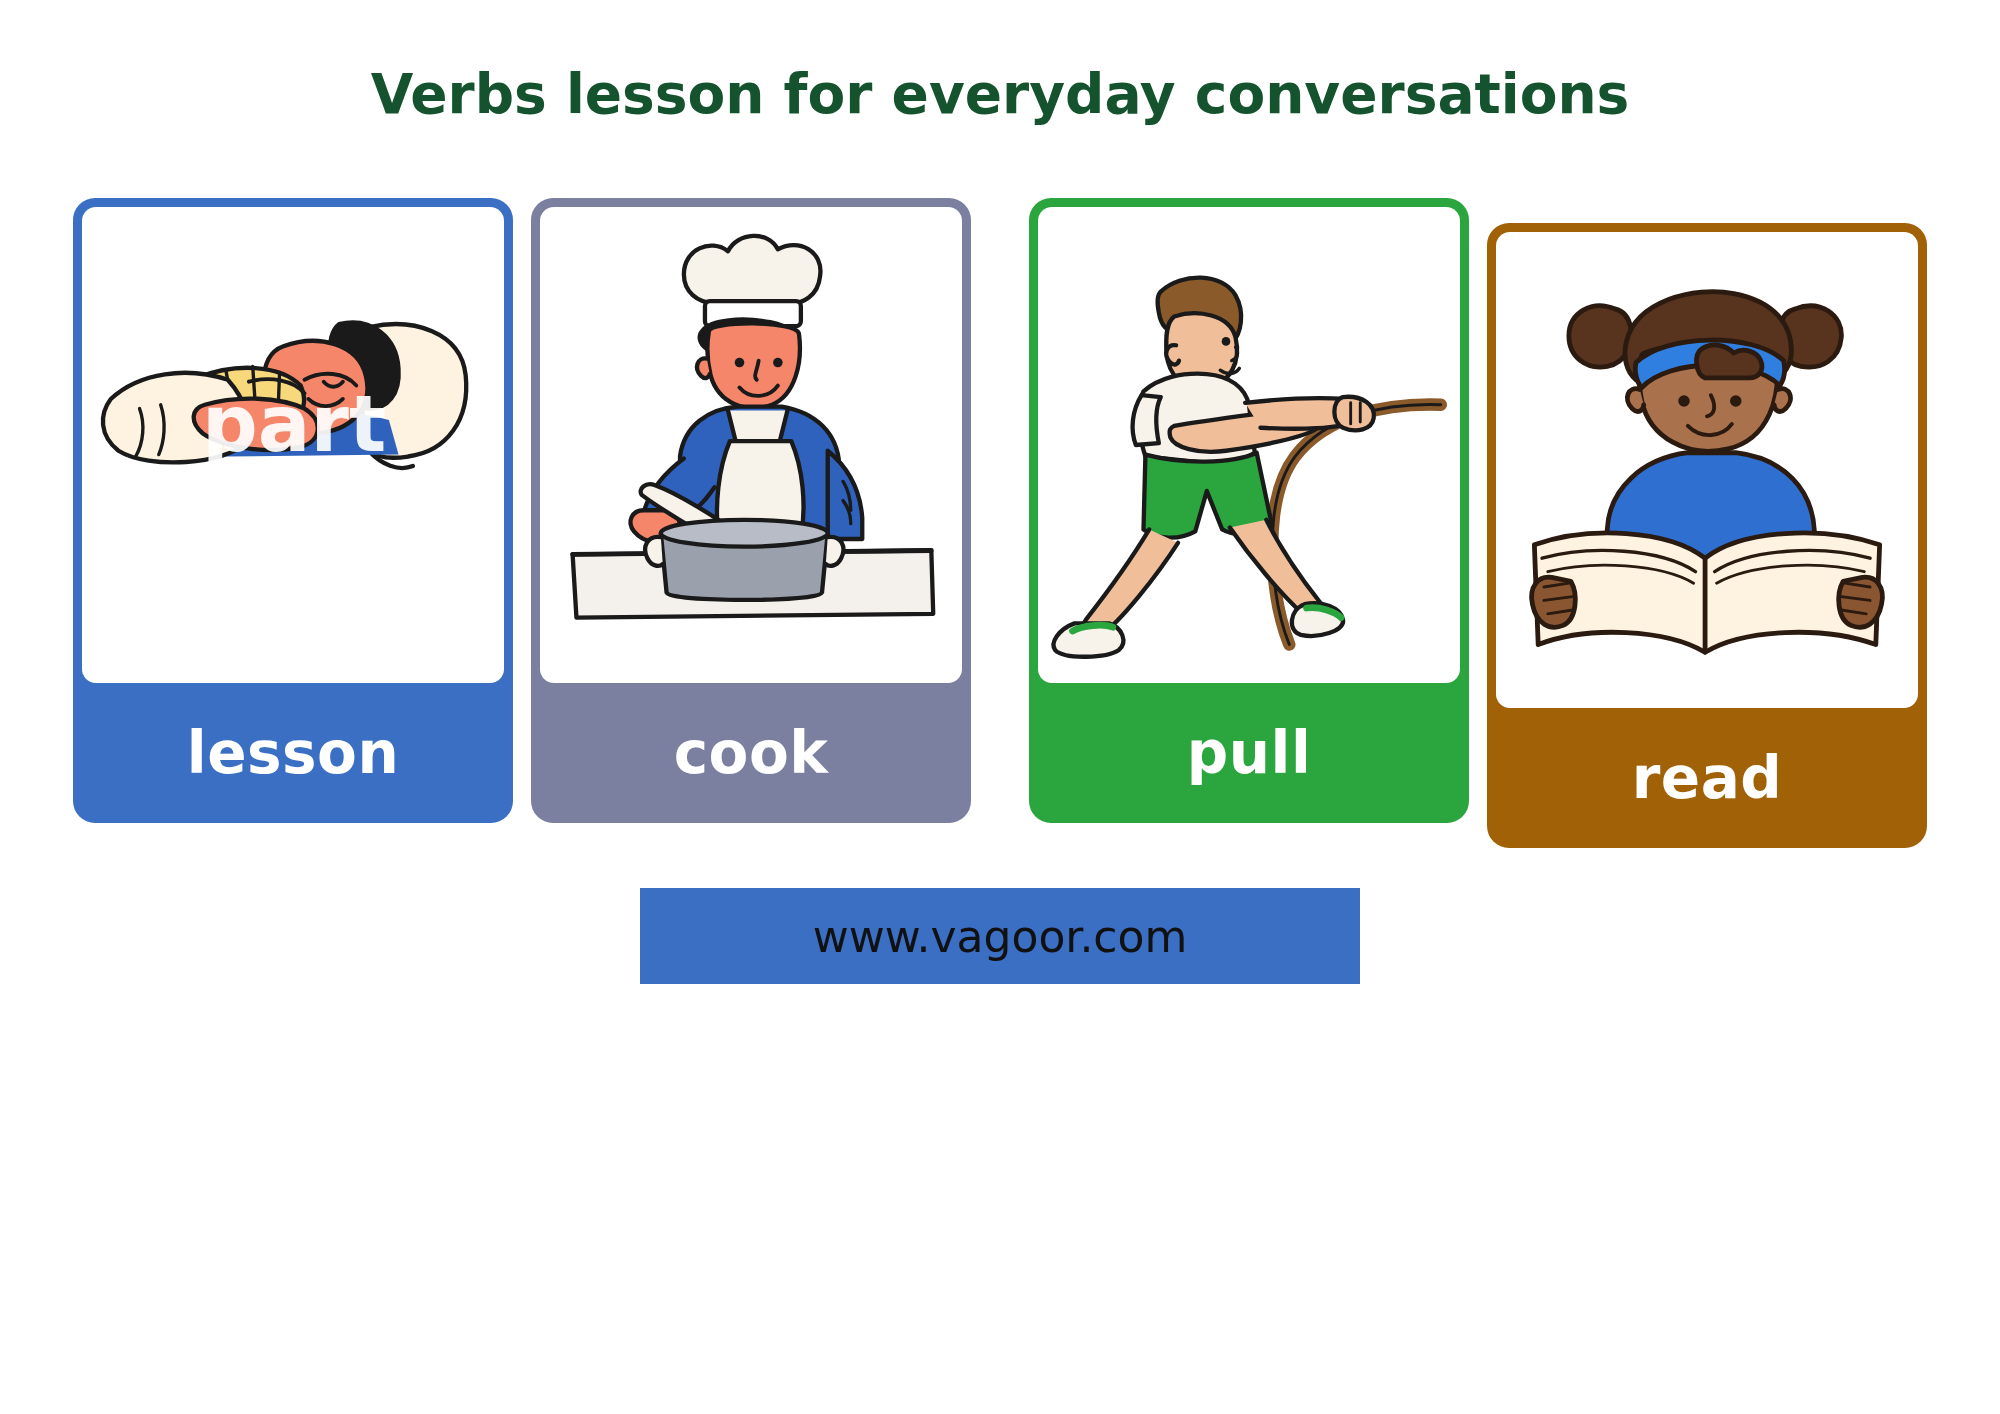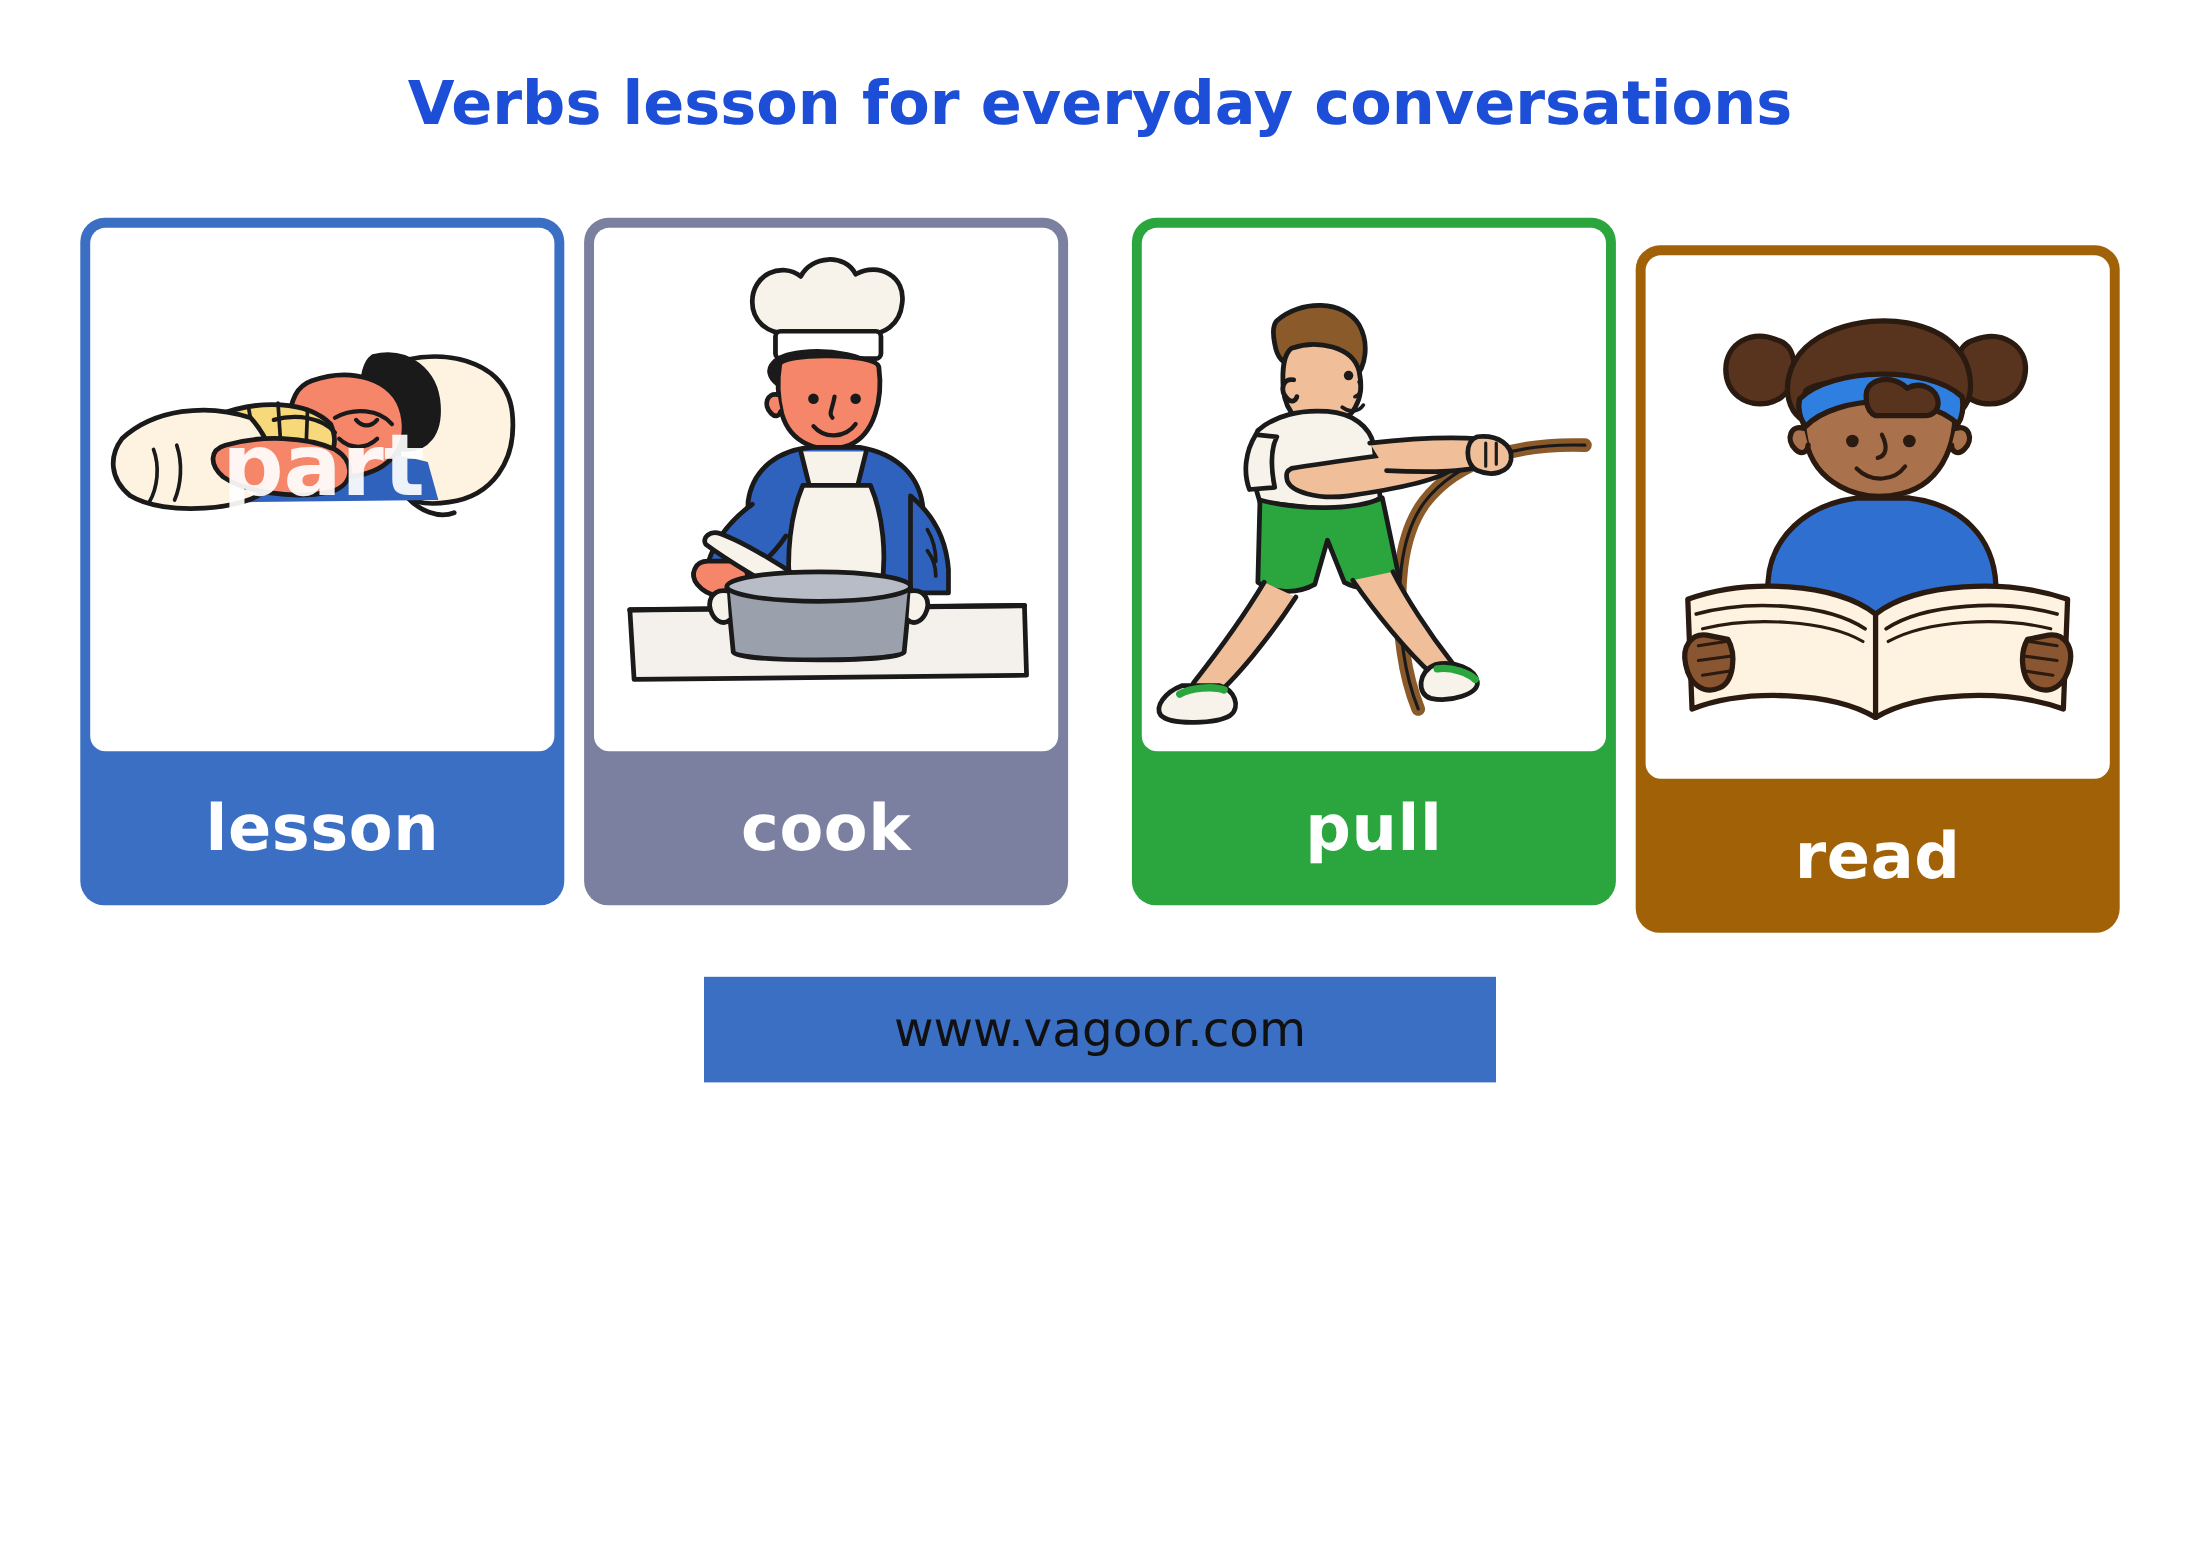--- a/index.html
+++ b/index.html
@@ -91,21 +91,21 @@
     font-size:44px;
     font-family:"DejaVu Sans", sans-serif;
   }
 </style>
 </head>
 <body>
 
 <div class="poster">
 
 
-  <div class="subtitle" style="color: #1d4ed8;">Verbs lesson for everyday conversations</div>
+  <div class="subtitle" style="color: #14532d;">Verbs lesson for everyday conversations</div>
 
   <div class="card-row">
 
     <div class="card" style="background:#3a6fc4;">
       <div class="art">
         <svg viewBox="0 0 440 476" xmlns="http://www.w3.org/2000/svg">
           <g stroke="#1a1a1a" stroke-width="4.5" stroke-linecap="round" stroke-linejoin="round">
 
             <path d="M300 115 C345 105 395 120 400 165 C405 212 380 245 340 250 C300 256 288 240 292 215 C296 190 280 160 300 115 Z" fill="#fdf3e0"></path>
             <path d="M300 245 C312 258 330 266 345 260" fill="none"></path>

